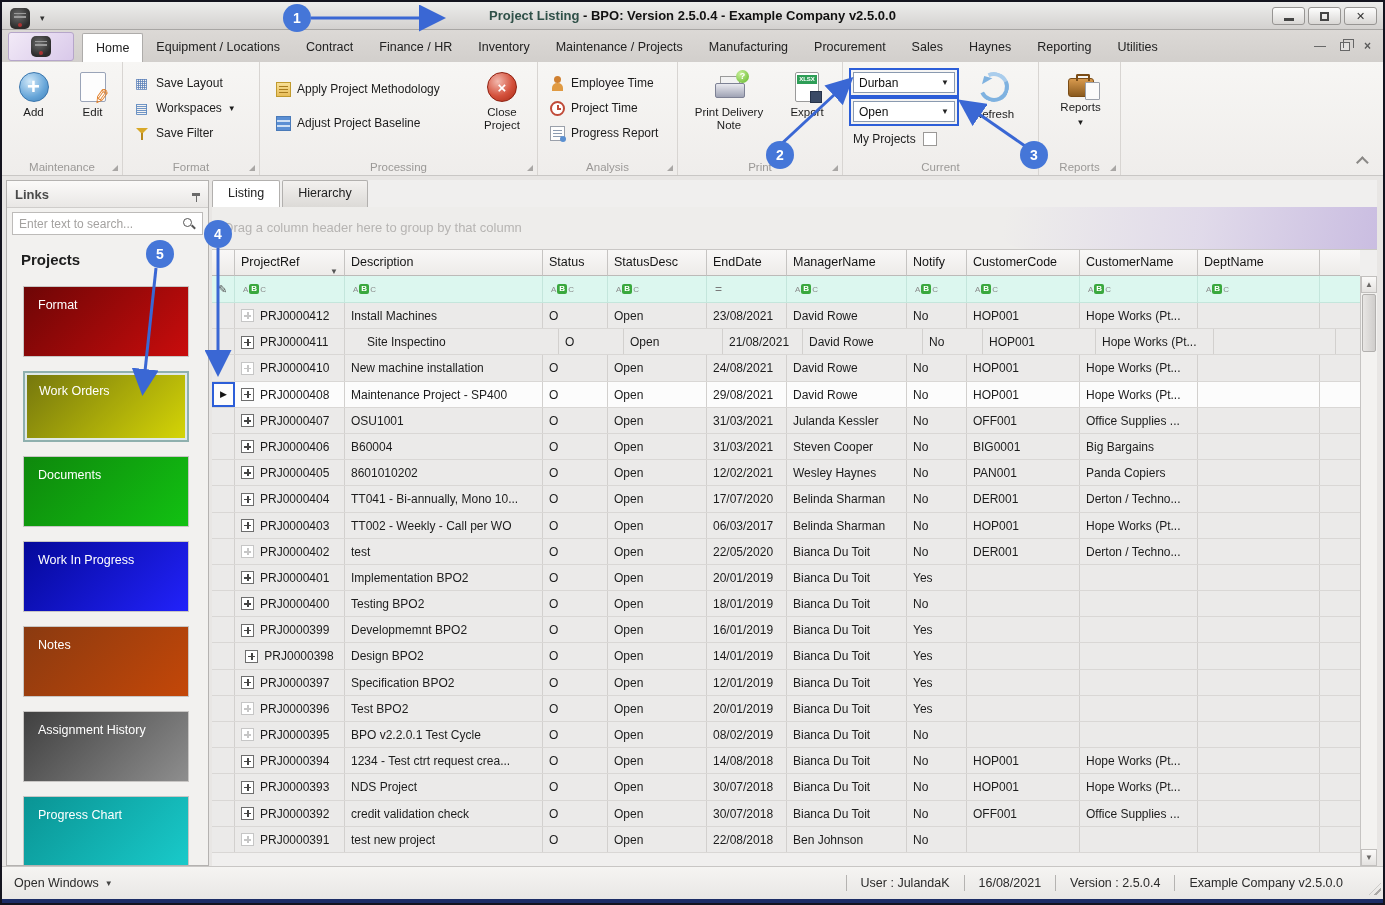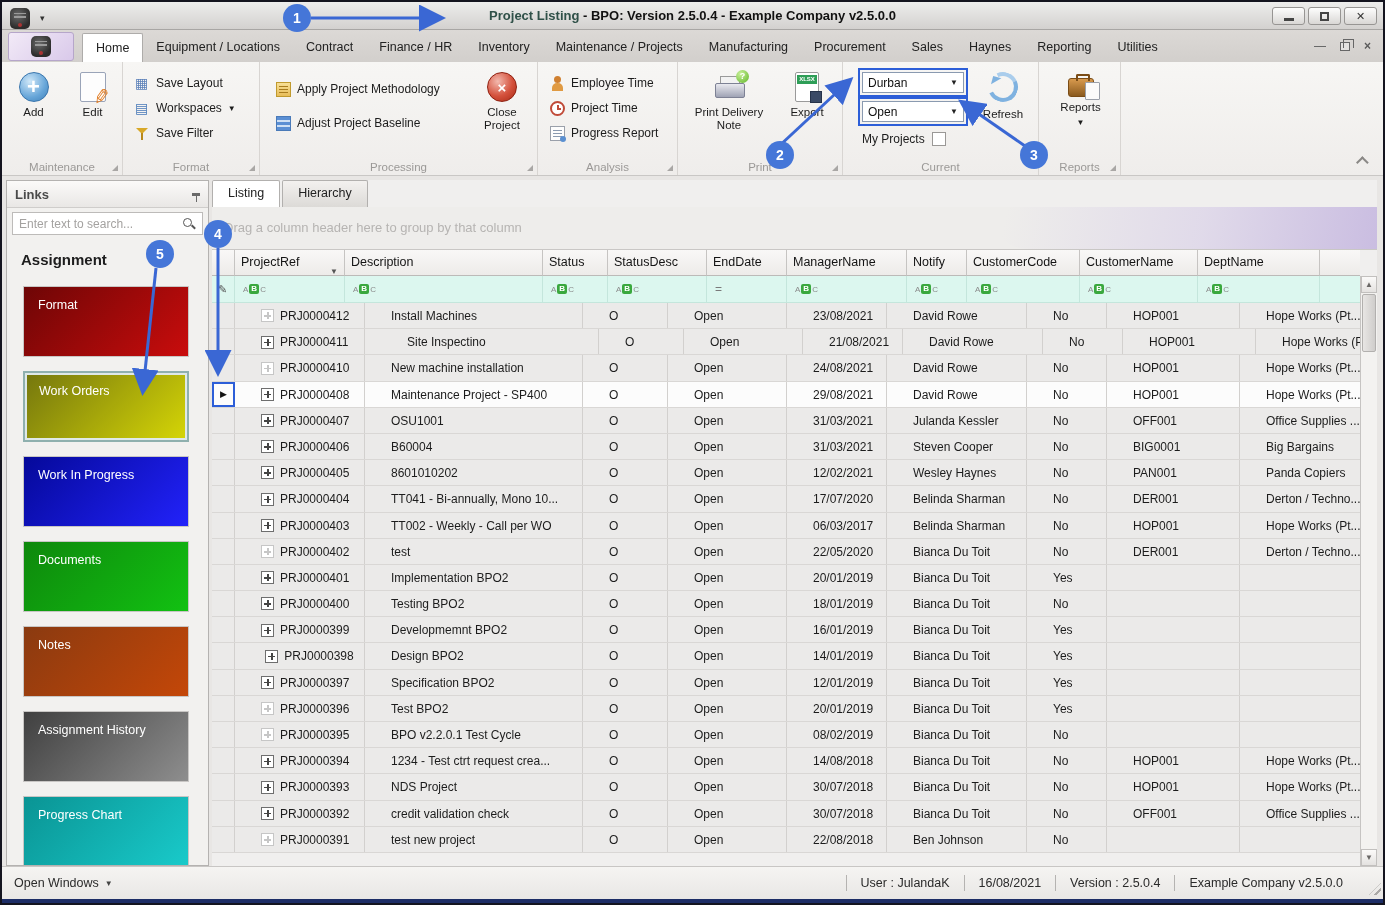--- a/index.html
+++ b/index.html
@@ -45,21 +45,21 @@
 
   
   .ribbon { position:absolute; left:0; right:0; top:60px; height:114px;
     background:linear-gradient(#f7f6f4,#efedeb); border-bottom:1px solid #c9c7c5; display:flex; }
   .rgroup { position:relative; height:100%; border-right:1px solid #d8d5d2; flex:none;
     padding:6px 4px 20px 6px; }
   .glabel { position:absolute; left:0; right:0; bottom:2px; text-align:center;
     font-size:11.5px; color:#9b9997; }
   .launcher::after { content:''; position:absolute; right:4px; bottom:4px; width:0; height:0;
     border-left:6px solid transparent; border-bottom:6px solid #a9a7a5; }
-  .gbody { display:flex; height:100%; align-items:flex-start;justify-content:flex-end; }
+  .gbody { display:flex; height:100%; align-items:flex-start; }
   .rbig { width:62px; display:flex; flex-direction:column; align-items:center; gap:4px;
     font-size:11.5px; color:#1c1c1c; text-align:center; line-height:13px; padding-top:4px; }
   .rsmallcol { display:flex; flex-direction:column; justify-content:flex-start; gap:7px; padding-top:6px; }
   .rsmall { display:flex; align-items:center; gap:6px; font-size:12px; color:#1c1c1c; height:18px; white-space:nowrap; }
 
   
   .ic-add { width:30px; height:30px; border-radius:50%;
     background:radial-gradient(circle at 35% 30%, #cfe7f8, #66a5d8 60%, #3f7fb8);
     border:1px solid #3a76ad; color:#fff; font-size:22px; font-weight:bold; line-height:27px;
     text-align:center; }
@@ -166,21 +166,21 @@
     border-bottom-left-radius:70px; }
   .ghead, .gfilter, .grow { display:flex; }
   .ghead { position:absolute; left:0; right:17px; top:70px; height:26px; }
   .ghead .cell { background:linear-gradient(#f9f8f7,#edebe9); border-right:1px solid #c6c4c2;
     border-bottom:1px solid #bcbab8; font-size:12.5px; color:#141414; line-height:25px; }
   .sortarrow { float:right; font-size:8px; color:#555; margin-top:9px; }
   .gfilter { position:absolute; left:0; right:17px; top:96px; height:27px; }
   .gfilter .cell { background:#dcf7ef; border-right:1px solid #c4e6dc; border-bottom:1px solid #c4e6dc;
     display:flex; align-items:center; }
   .rowsbox { position:absolute; left:0; right:17px; top:123px; bottom:0; overflow:hidden; }
-  .grow { height:26.2px; background:#ebeae9; border-bottom:1px solid #d9d7d5;gap:20px; }
+  .grow { height:26.2px; background:#ebeae9; border-bottom:1px solid #d9d7d5; }
   .grow.sel { background:#fcfcfc; }
   .cell { padding:0 6px; overflow:hidden; white-space:nowrap; flex:none; }
   .grow .cell { font-size:12px; color:#1c1c1c; line-height:26px; border-right:1px solid #d2d0ce; }
   .cell.fill { flex:1; border-right:none; }
   .ind { display:flex; align-items:center; justify-content:center; padding:0; }
   .ind .arrowr { font-size:9px; color:#111; }
   .indsel { border:2px solid #2c5ed8 !important; }
   .exp { width:13px; height:13px; border:1px solid #6e6e6e; background:#fff; position:relative;
     display:inline-block; vertical-align:middle; margin:-2px 6px 0 0; flex:none; }
   .exp::before { content:''; position:absolute; left:2px; top:5px; width:7px; height:1.5px; background:#444; }
@@ -400,26 +400,26 @@
 
   <div class="sidebar">
     <div class="sb-head">
       <span>Links</span>
       <span class="pin"></span>
     </div>
     <div class="sb-search">
       <input type="text" placeholder="Enter text to search..." style="">
       <span class="mag"></span>
     </div>
-    <div class="fn-title">Assignment</div>
+    <div class="fn-title">Projects</div>
     <div class="fnlist">
         <div class="fnbtn" style="background: linear-gradient(135deg, rgb(110, 6, 6), rgb(201, 12, 12));"><span class="fnlabel">Format</span></div>
         <div class="fnbtn sel" style="background: linear-gradient(135deg, rgb(116, 118, 14), rgb(214, 214, 6));"><span class="fnlabel">Work Orders</span></div>
+        <div class="fnbtn" style="background: linear-gradient(135deg, rgb(14, 136, 12), rgb(18, 193, 18));"><span class="fnlabel">Documents</span></div>
         <div class="fnbtn" style="background: linear-gradient(135deg, rgb(5, 9, 154), rgb(34, 34, 250));"><span class="fnlabel">Work In Progress</span></div>
-        <div class="fnbtn" style="background: linear-gradient(135deg, rgb(14, 136, 12), rgb(18, 193, 18));"><span class="fnlabel">Documents</span></div>
         <div class="fnbtn" style="background: linear-gradient(135deg, rgb(138, 58, 16), rgb(196, 71, 8));"><span class="fnlabel">Notes</span></div>
         <div class="fnbtn" style="background: linear-gradient(135deg, rgb(64, 64, 64), rgb(142, 142, 142));"><span class="fnlabel">Assignment History</span></div>
         <div class="fnbtn" style="background: linear-gradient(135deg, rgb(10, 148, 148), rgb(25, 202, 202));"><span class="fnlabel">Progress Chart</span></div>
       </div>
   </div>
 
   <div class="gridpanel">
     <div class="gtabs">
         <div class="gtab active">Listing</div>
         <div class="gtab">Hierarchy</div>

